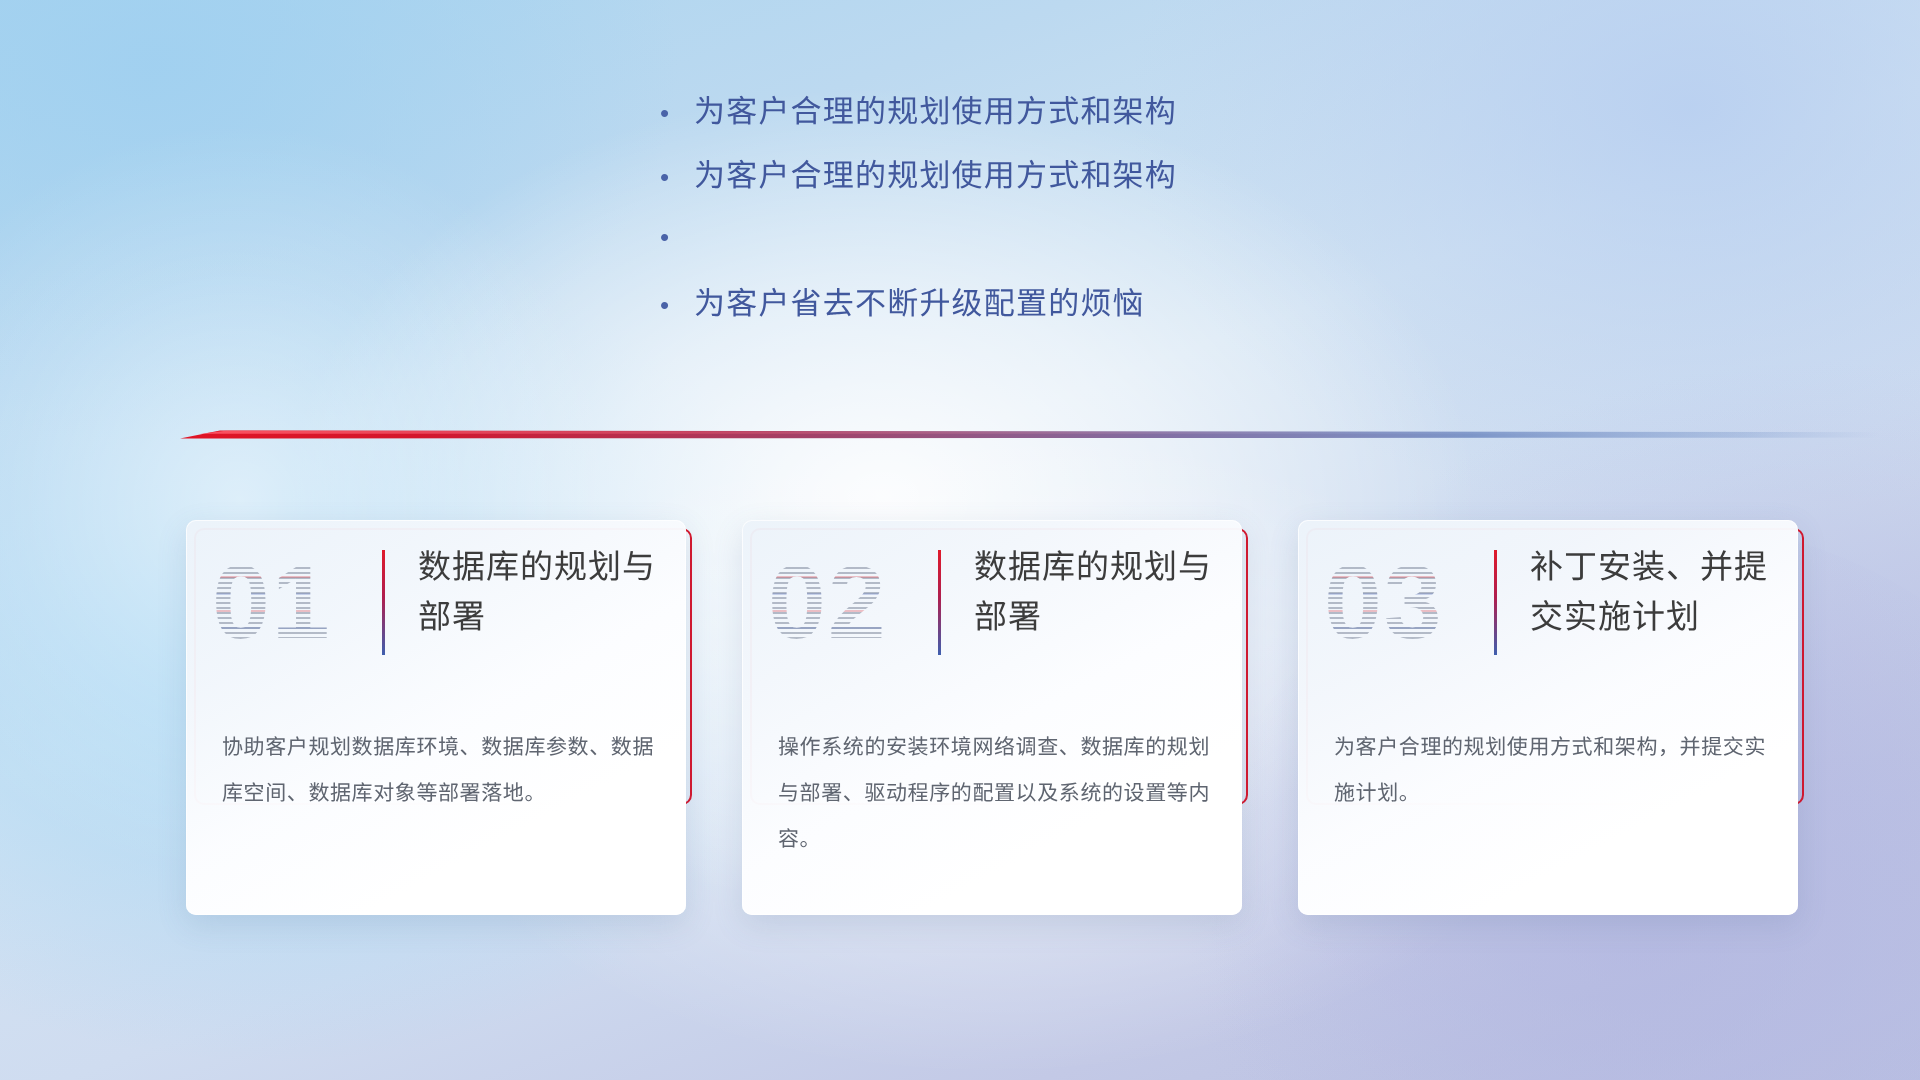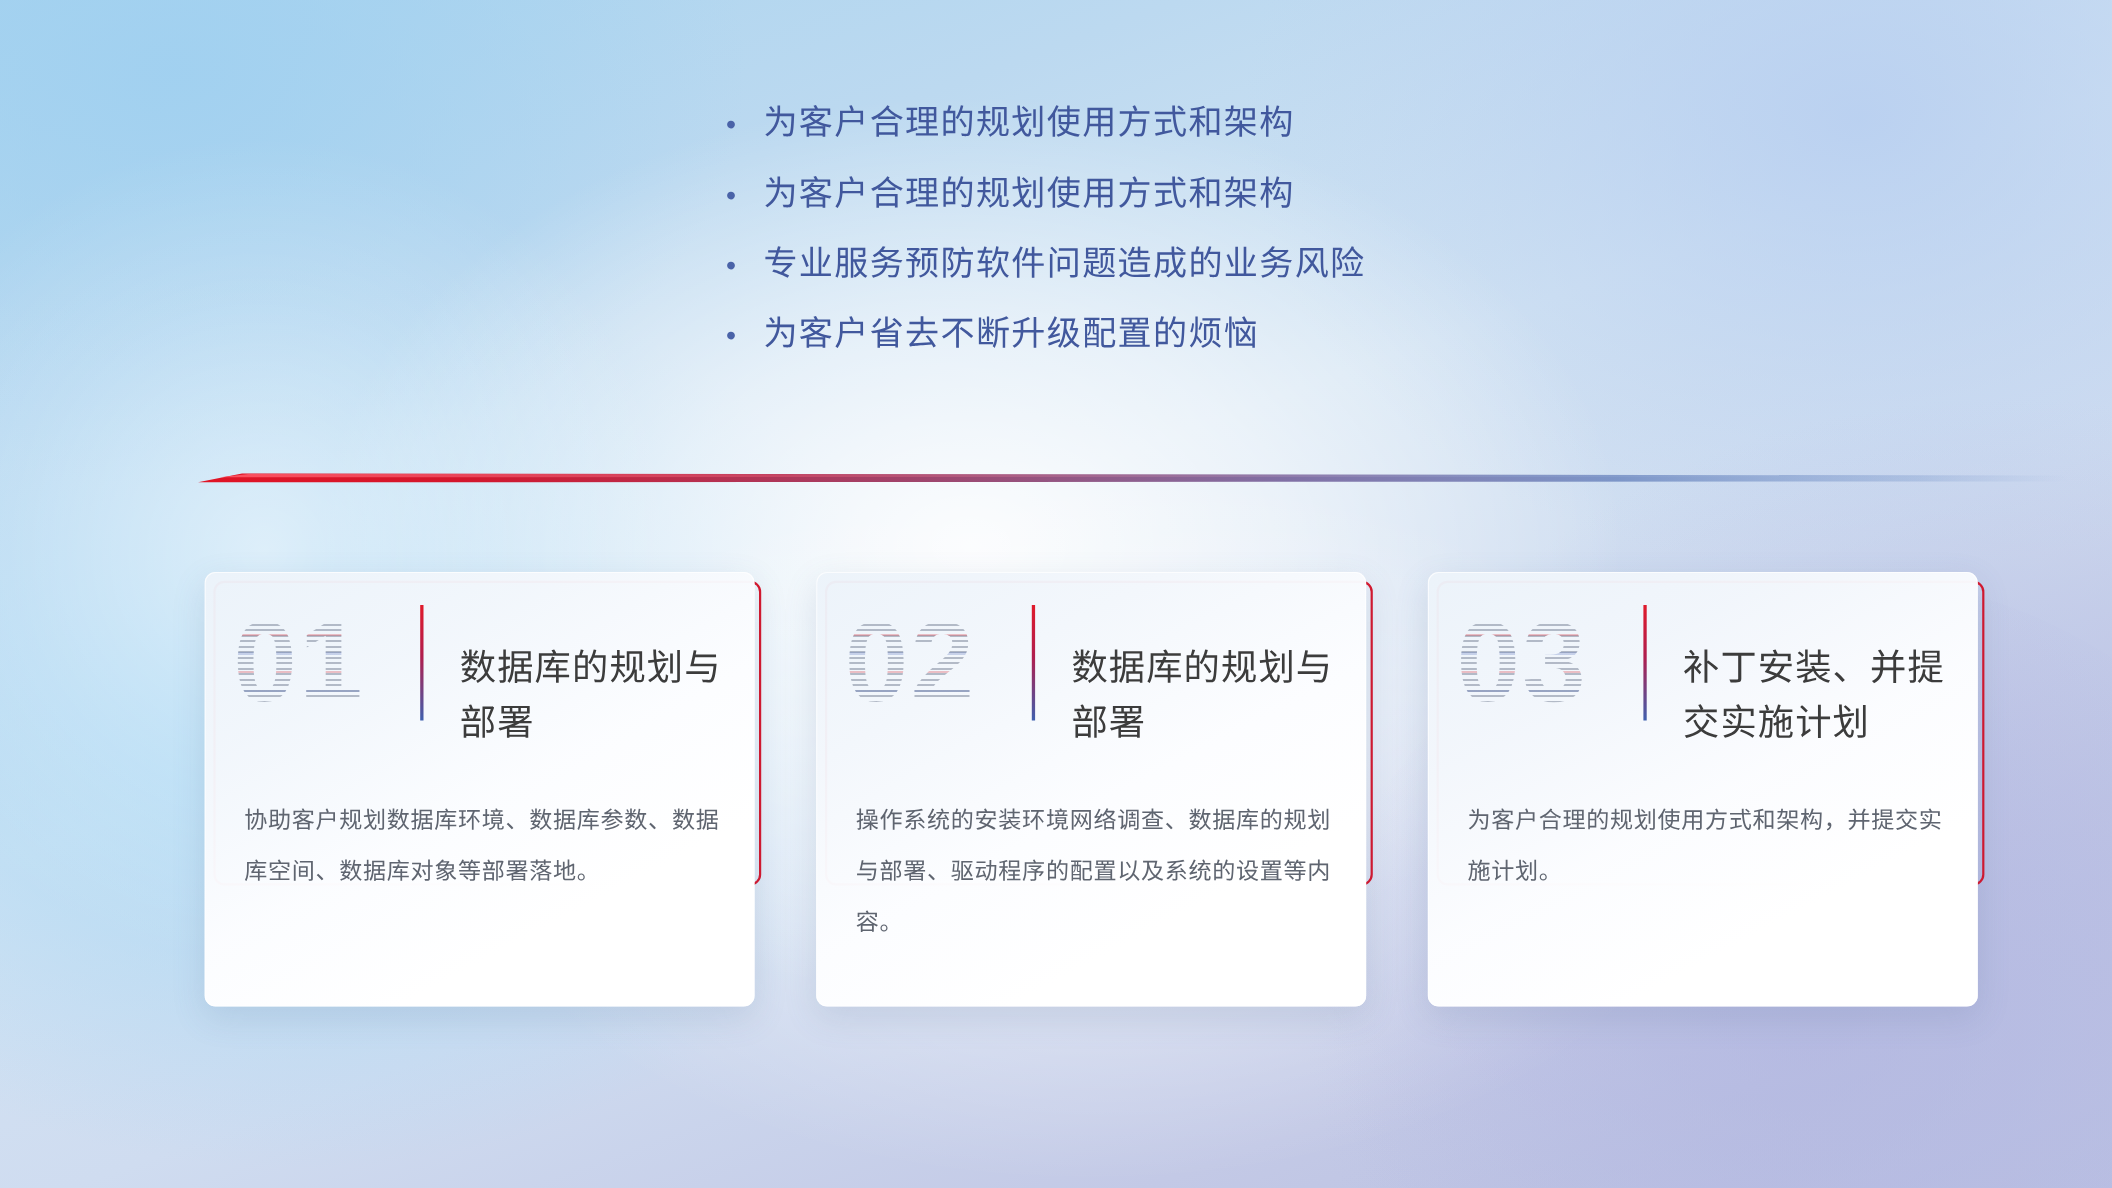--- a/index.html
+++ b/index.html
@@ -194,21 +194,20 @@
   .card-title {
     position: absolute;
     left: 232px;
     top: 22px;
     width: 246px;
     font-size: 33px;
     line-height: 50px;
     letter-spacing: 1px;
     color: #3c3c3c;
     font-weight: 400;
-    margin-top: 40px;
   }
   .card-body {
     position: absolute;
     left: 36px;
     top: 204px;
     width: 432px;
     font-size: 21px;
     line-height: 46px;
     letter-spacing: 0.6px;
     color: #5f6570;
@@ -228,21 +227,20 @@
     <div class="bullet-row">
       <span class="bullet-dot">•</span>
       <span class="bullet-text">为客户合理的规划使用方式和架构</span>
     </div>
     <div class="bullet-row">
       <span class="bullet-dot">•</span>
       <span class="bullet-text">为客户合理的规划使用方式和架构</span>
     </div>
     <div class="bullet-row">
       <span class="bullet-dot">•</span>
-      <span class="bullet-text">专业服务预防软件问题造成的业务风险</span>
     </div>
     <div class="bullet-row">
       <span class="bullet-dot">•</span>
       <span class="bullet-text">为客户省去不断升级配置的烦恼</span>
     </div>
   </div>
 
   <div class="divider-wrap">
     <svg width="1700" height="30" viewBox="0 0 1700 30" xmlns="http://www.w3.org/2000/svg">
       <defs>

